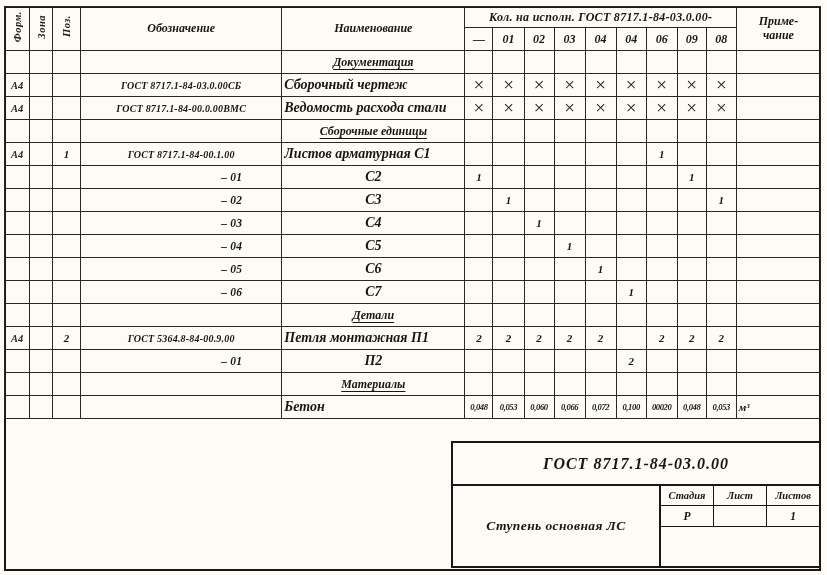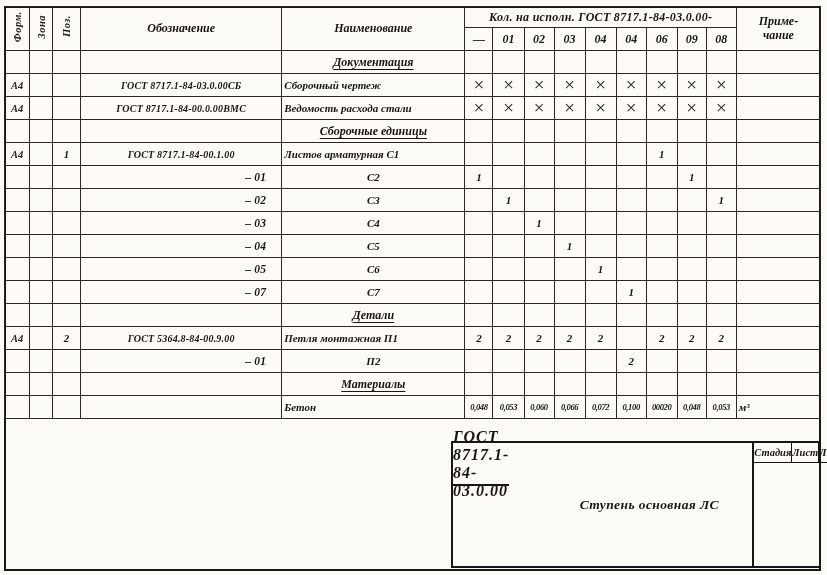--- a/index.html
+++ b/index.html
@@ -35,51 +35,51 @@
     writing-mode:vertical-rl;transform:rotate(180deg);
     font-size:10.5px;letter-spacing:.5px;display:inline-block;
     font-weight:bold;font-style:italic;color:#23201c;
   }
   th.group-th{font-size:12px;height:20px;text-align:center;letter-spacing:.3px;}
   th.var-th{font-size:11px;height:22px;text-align:center;}
   th.note-th{font-size:11.5px;text-align:center;line-height:1.1;}
   td.row-format{font-size:10.5px;text-align:center;color:#2c2925;}
   td.row-pos{font-size:11px;text-align:center;}
   td.row-desig{font-size:10px;text-align:center;letter-spacing:.2px;}
-  td.row-desig.dash{text-align:right;padding-right:15px;font-size:11.5px;}
-  td.row-name{font-size:11px;text-align:left;padding-left:7px;}
+  td.row-desig.dash{text-align:right;padding-right:39px;font-size:11.5px;}
+  td.row-name{font-size:14px;text-align:left;padding-left:7px;}
   td.row-name.center{text-align:center;padding-left:2px;}
   td.row-name.section{
     text-align:center;padding-left:2px;
     text-decoration:underline;text-underline-offset:3px;font-size:12px;
   }
   td.qty{font-size:11px;text-align:center;padding:0 1px;}
   td.qty.xmark{font-size:19px;line-height:14px;font-style:normal;font-weight:normal;color:#1d1a17;}
   td.qty.small{font-size:8.6px;letter-spacing:-0.4px;font-stretch:condensed;}
   td.row-note{font-size:11px;text-align:left;padding-left:4px;margin-top:8px;}
   tbody tr{height:23px;border-radius:10px;}
   
   .tblock{
     position:absolute;right:6px;bottom:7px;width:366px;height:123px;
     border:2px solid #191715;background:#fcfbf6;
     font-style:italic;font-weight:bold;
-    display:flex;flex-direction:row;
+    display:flex;flex-direction:column;
   }
   .tblock .docnum{
     height:41px;border-bottom:2px solid #191715;
     display:flex;align-items:center;justify-content:center;
     font-size:16px;letter-spacing:1px;
   }
   .tblock .lower{flex:1;display:flex;}
   .tblock .doc-title{
     width:206px;border-right:2px solid #191715;
     display:flex;align-items:center;justify-content:center;
-    font-size:13.5px;letter-spacing:.4px;text-align:center;padding-left:37px;
-  }
-  .tblock .right-grid{flex:1;display:flex;flex-direction:column;align-items:flex-end;}
+    font-size:13.5px;letter-spacing:.4px;text-align:center;
+  }
+  .tblock .right-grid{flex:1;display:flex;flex-direction:column;}
   .tblock .rg-row{display:flex;height:19px;border-bottom:1.5px solid #191715;}
   .tblock .rg-row.vals{height:20px;}
   .tblock .rg-cell{
     flex:1;display:flex;align-items:center;justify-content:center;
     border-right:1.5px solid #191715;font-size:10.5px;
   }
   .tblock .rg-cell:last-child{border-right:none;}
   .tblock .rg-cell.val{font-size:11.5px;}
   .tblock .rg-rest{flex:1;}
 </style>
@@ -306,21 +306,21 @@
           <td class="qty"></td>
           <td class="qty"></td>
           <td class="qty"></td>
           <td class="qty"></td>
           <td class="row-note"></td>
         </tr>
         <tr>
           <td class="row-format"></td>
           <td></td>
           <td class="row-pos"></td>
-          <td class="row-desig dash">– 07</td>
+          <td class="row-desig dash">– 06</td>
           <td class="row-name center">С7</td>
           <td class="qty"></td>
           <td class="qty"></td>
           <td class="qty"></td>
           <td class="qty"></td>
           <td class="qty"></td>
           <td class="qty">1</td>
           <td class="qty"></td>
           <td class="qty"></td>
           <td class="qty"></td>

